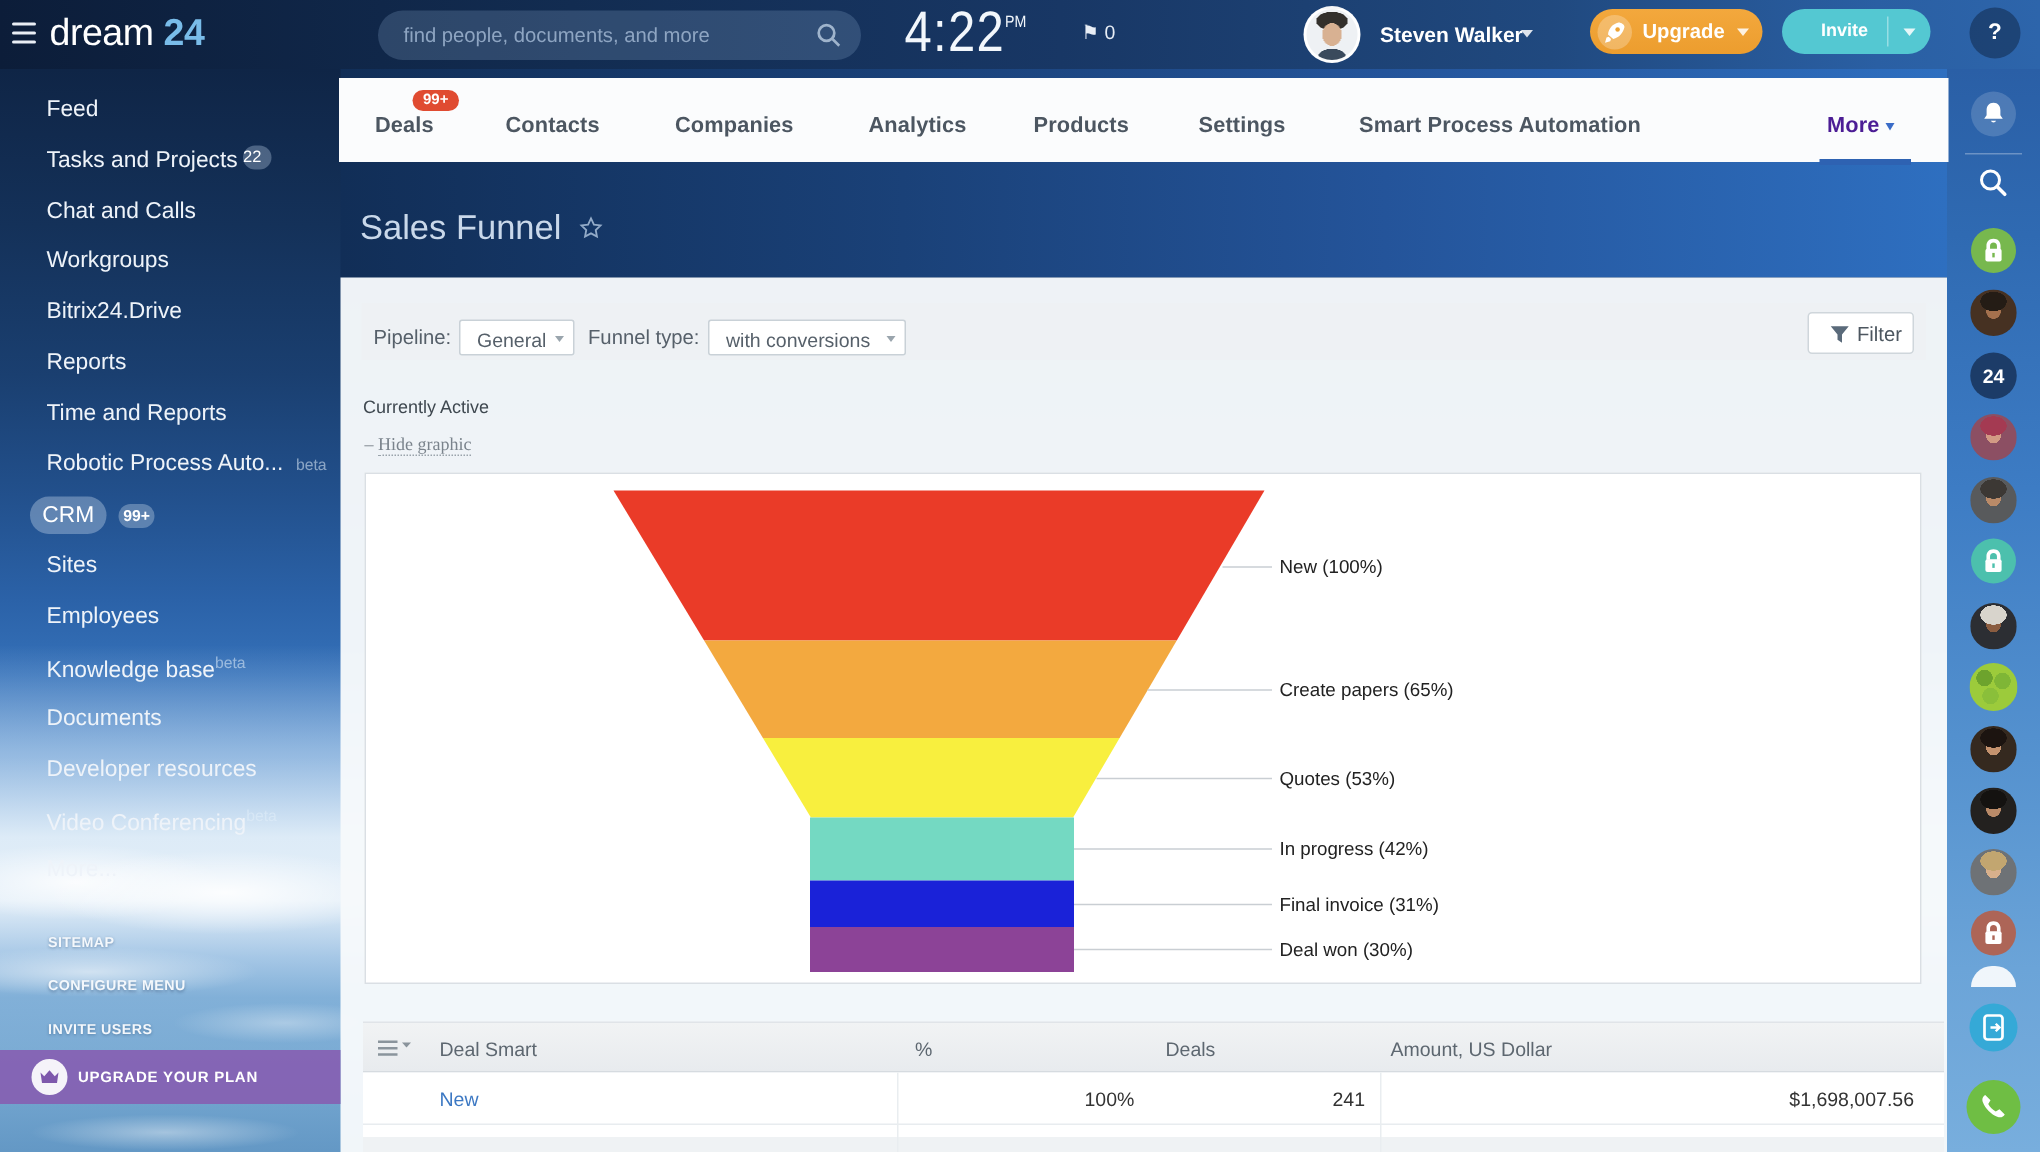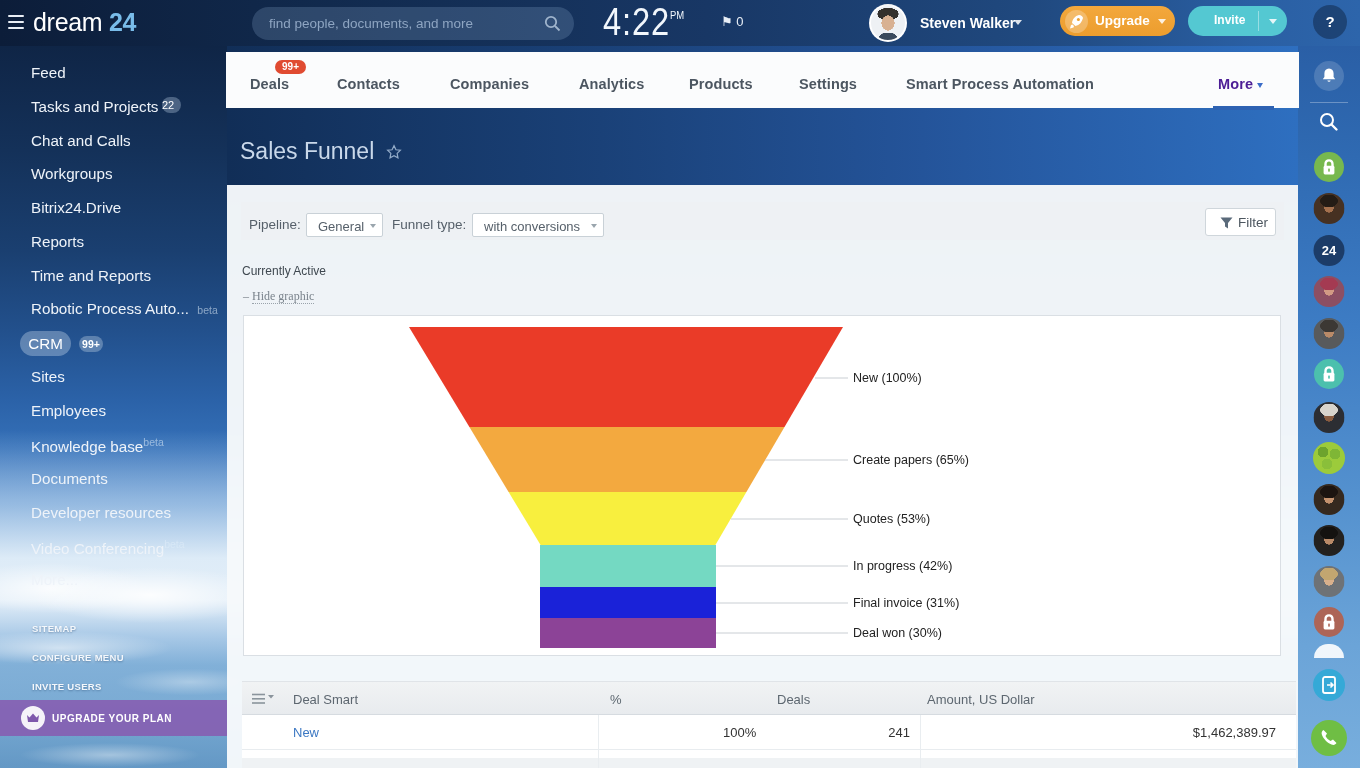--- a/index.html
+++ b/index.html
@@ -264,21 +264,21 @@
     </svg>
   <span style="left:51px">Deal Smart</span>
   <span style="left:368px">%</span>
   <span style="left:535px">Deals</span>
   <span style="left:685px">Amount, US Dollar</span>
 </div>
 <div class="trow">
   <span style="left:51px;color:#3c78c3">New</span>
   <span style="left:481px;width:34px;text-align:left">100%</span>
   <span style="left:634px;width:34px;text-align:right">241</span>
-  <span style="left:934px;width:100px;text-align:right">$1,462,389.97</span>
+  <span style="left:934px;width:100px;text-align:right">$1,698,007.56</span>
 </div>
 <div class="trow2"></div>
 <div class="trow2b"></div>
 <div class="vsep" style="left:598px"></div>
 
 <div class="vsep" style="left:920px"></div>
 
 <div class="menu">
   <div class="mi" style="top:8px">Feed</div>
   <div class="mi" style="top:42px">Tasks and Projects</div>

